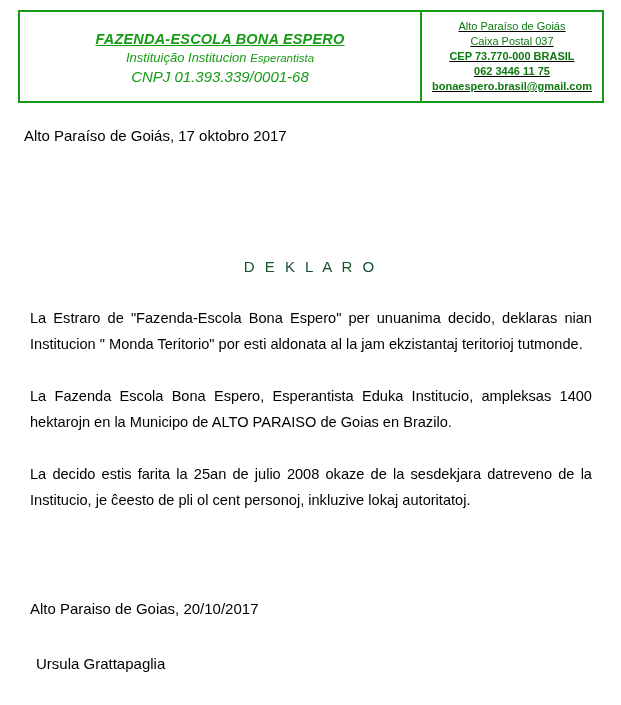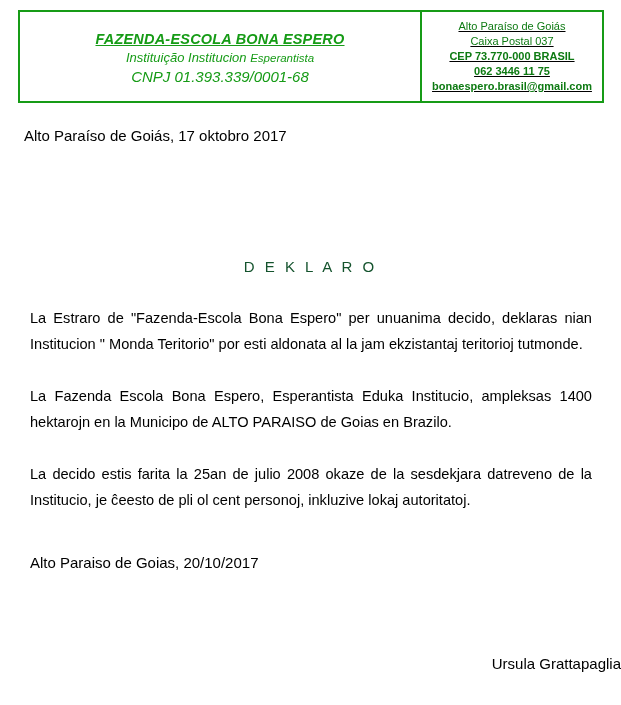--- a/index.html
+++ b/index.html
@@ -136,40 +136,40 @@
   }
   .body-text p {
     margin: 0 0 0 0;
   }
   .para-gap {
     height: 26px;
   }
   .closing-date {
     position: absolute;
     left: 30px;
-    top: 554px;
+    top: 600px;
     font-size: 15px;
     color: #000;
     white-space: nowrap;
   }
   .sign-name {
     position: absolute;
     left: 0;
     right: 0;
     top: 628px;
     text-align: center;
     font-size: 15px;
     color: #000;
   }
   .sign-person {
     position: absolute;
     left: 0;
-    right: 0;
+    right: 10px;
     top: 655px;
-    text-align: right;
+    text-align: left;
     font-size: 15px;
     color: #000;
     margin-left: 36px;
   }
 </style>
 </head>
 <body>
 
 <div class="page">
 

